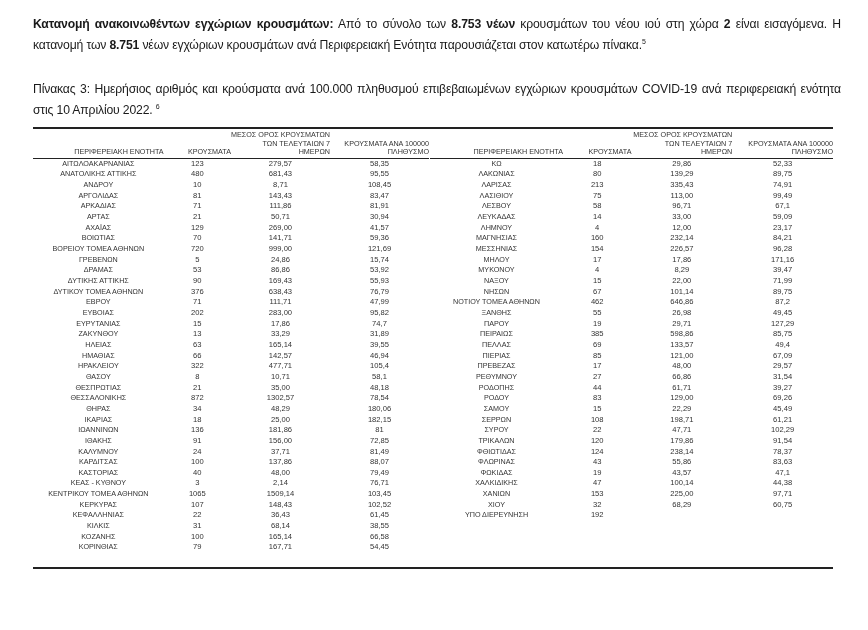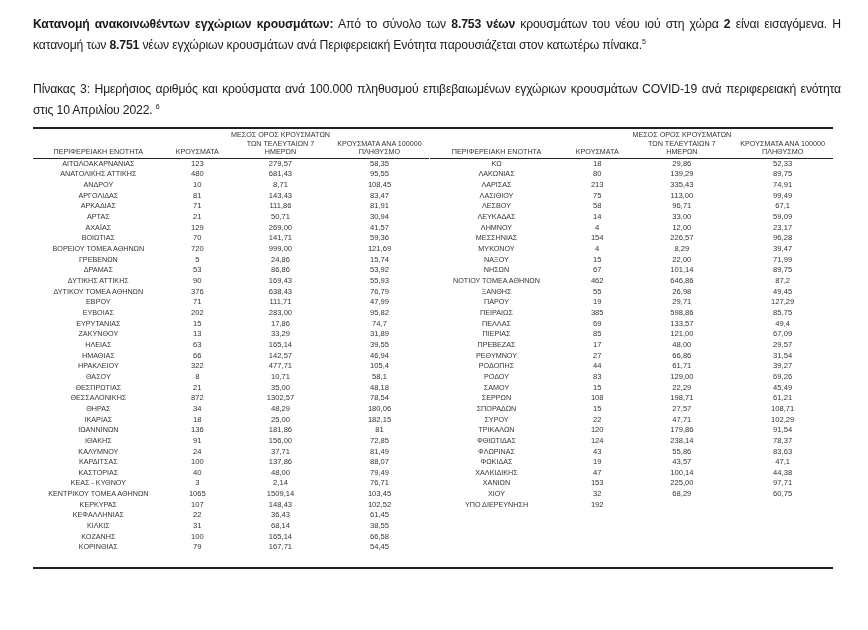--- a/index.html
+++ b/index.html
@@ -26,21 +26,21 @@
     .rule-bottom {
       position: absolute; left: 33px; top: 567px; width: 800px; height: 2px; background: #222;
     }
     table.regions {
       position: absolute; top: 131px; border-collapse: collapse;
       font-size: 7.2px; color: #333; table-layout: fixed;
     }
     table.left { left: 33px; width: 396px; }
     table.right { left: 430px; width: 403px; }
     table.regions th {
-      font-weight: normal; text-align: center; vertical-align: bottom;
+      font-weight: normal; text-align: right; vertical-align: bottom;
       line-height: 8.6px; padding: 0 0 1px 0; border-bottom: 1px solid #222;
       color: #333;
     }
     table.regions td {
       text-align: center; padding: 0; height: 10.65px; line-height: 10.65px;
       white-space: nowrap; overflow: hidden;
     }
     table.regions td.num { font-size: 7.6px; }
     col.c-name { width: 33%; }
     col.c-cases { width: 17%; }
@@ -353,26 +353,38 @@
         <td class="num">33,00</td>
         <td class="num">59,09</td>
       </tr>
       <tr>
         <td>ΛΗΜΝΟΥ</td>
         <td class="num">4</td>
         <td class="num">12,00</td>
         <td class="num">23,17</td>
       </tr>
       <tr>
+        <td>ΜΑΓΝΗΣΙΑΣ</td>
+        <td class="num">160</td>
+        <td class="num">232,14</td>
+        <td class="num">84,21</td>
+      </tr>
+      <tr>
         <td>ΜΕΣΣΗΝΙΑΣ</td>
         <td class="num">154</td>
         <td class="num">226,57</td>
         <td class="num">96,28</td>
       </tr>
       <tr>
+        <td>ΜΗΛΟΥ</td>
+        <td class="num">17</td>
+        <td class="num">17,86</td>
+        <td class="num">171,16</td>
+      </tr>
+      <tr>
         <td>ΜΥΚΟΝΟΥ</td>
         <td class="num">4</td>
         <td class="num">8,29</td>
         <td class="num">39,47</td>
       </tr>
       <tr>
         <td>ΝΑΞΟΥ</td>
         <td class="num">15</td>
         <td class="num">22,00</td>
         <td class="num">71,99</td>
@@ -449,26 +461,20 @@
         <td class="num">22,29</td>
         <td class="num">45,49</td>
       </tr>
       <tr>
         <td>ΣΕΡΡΩΝ</td>
         <td class="num">108</td>
         <td class="num">198,71</td>
         <td class="num">61,21</td>
       </tr>
       <tr>
-        <td>ΣΠΟΡΑΔΩΝ</td>
-        <td class="num">15</td>
-        <td class="num">27,57</td>
-        <td class="num">108,71</td>
-      </tr>
-      <tr>
         <td>ΣΥΡΟΥ</td>
         <td class="num">22</td>
         <td class="num">47,71</td>
         <td class="num">102,29</td>
       </tr>
       <tr>
         <td>ΤΡΙΚΑΛΩΝ</td>
         <td class="num">120</td>
         <td class="num">179,86</td>
         <td class="num">91,54</td>

